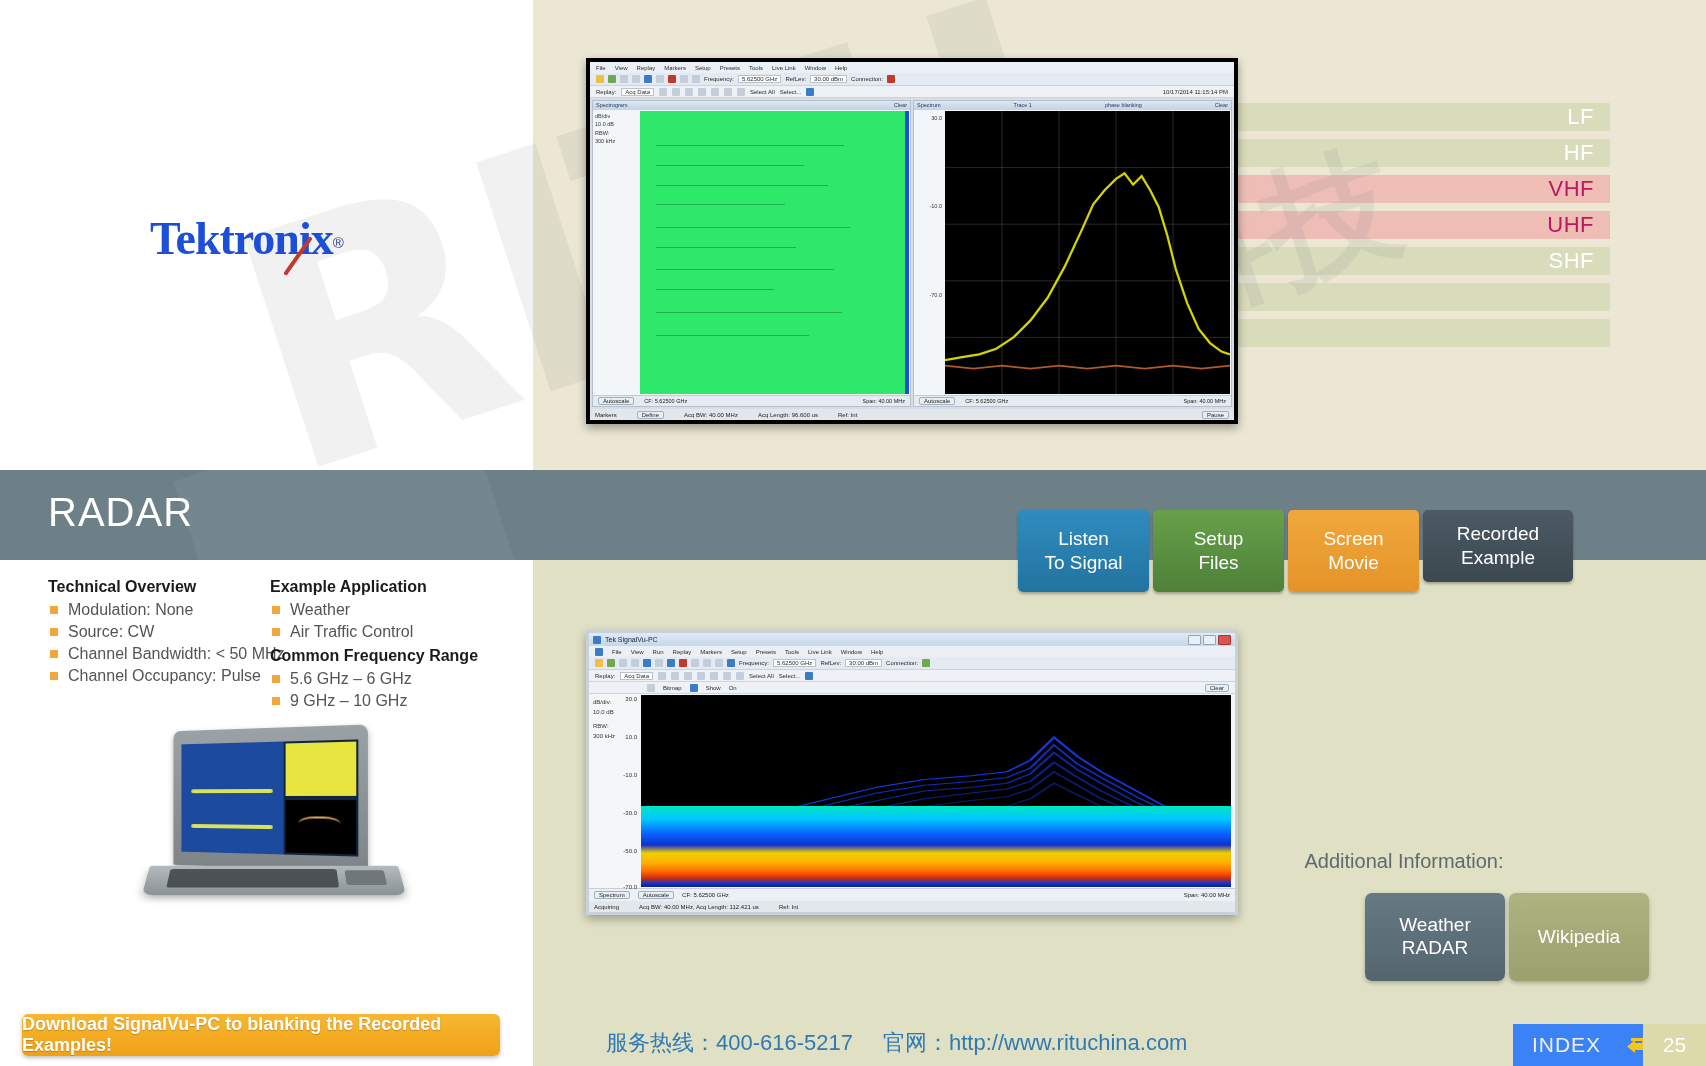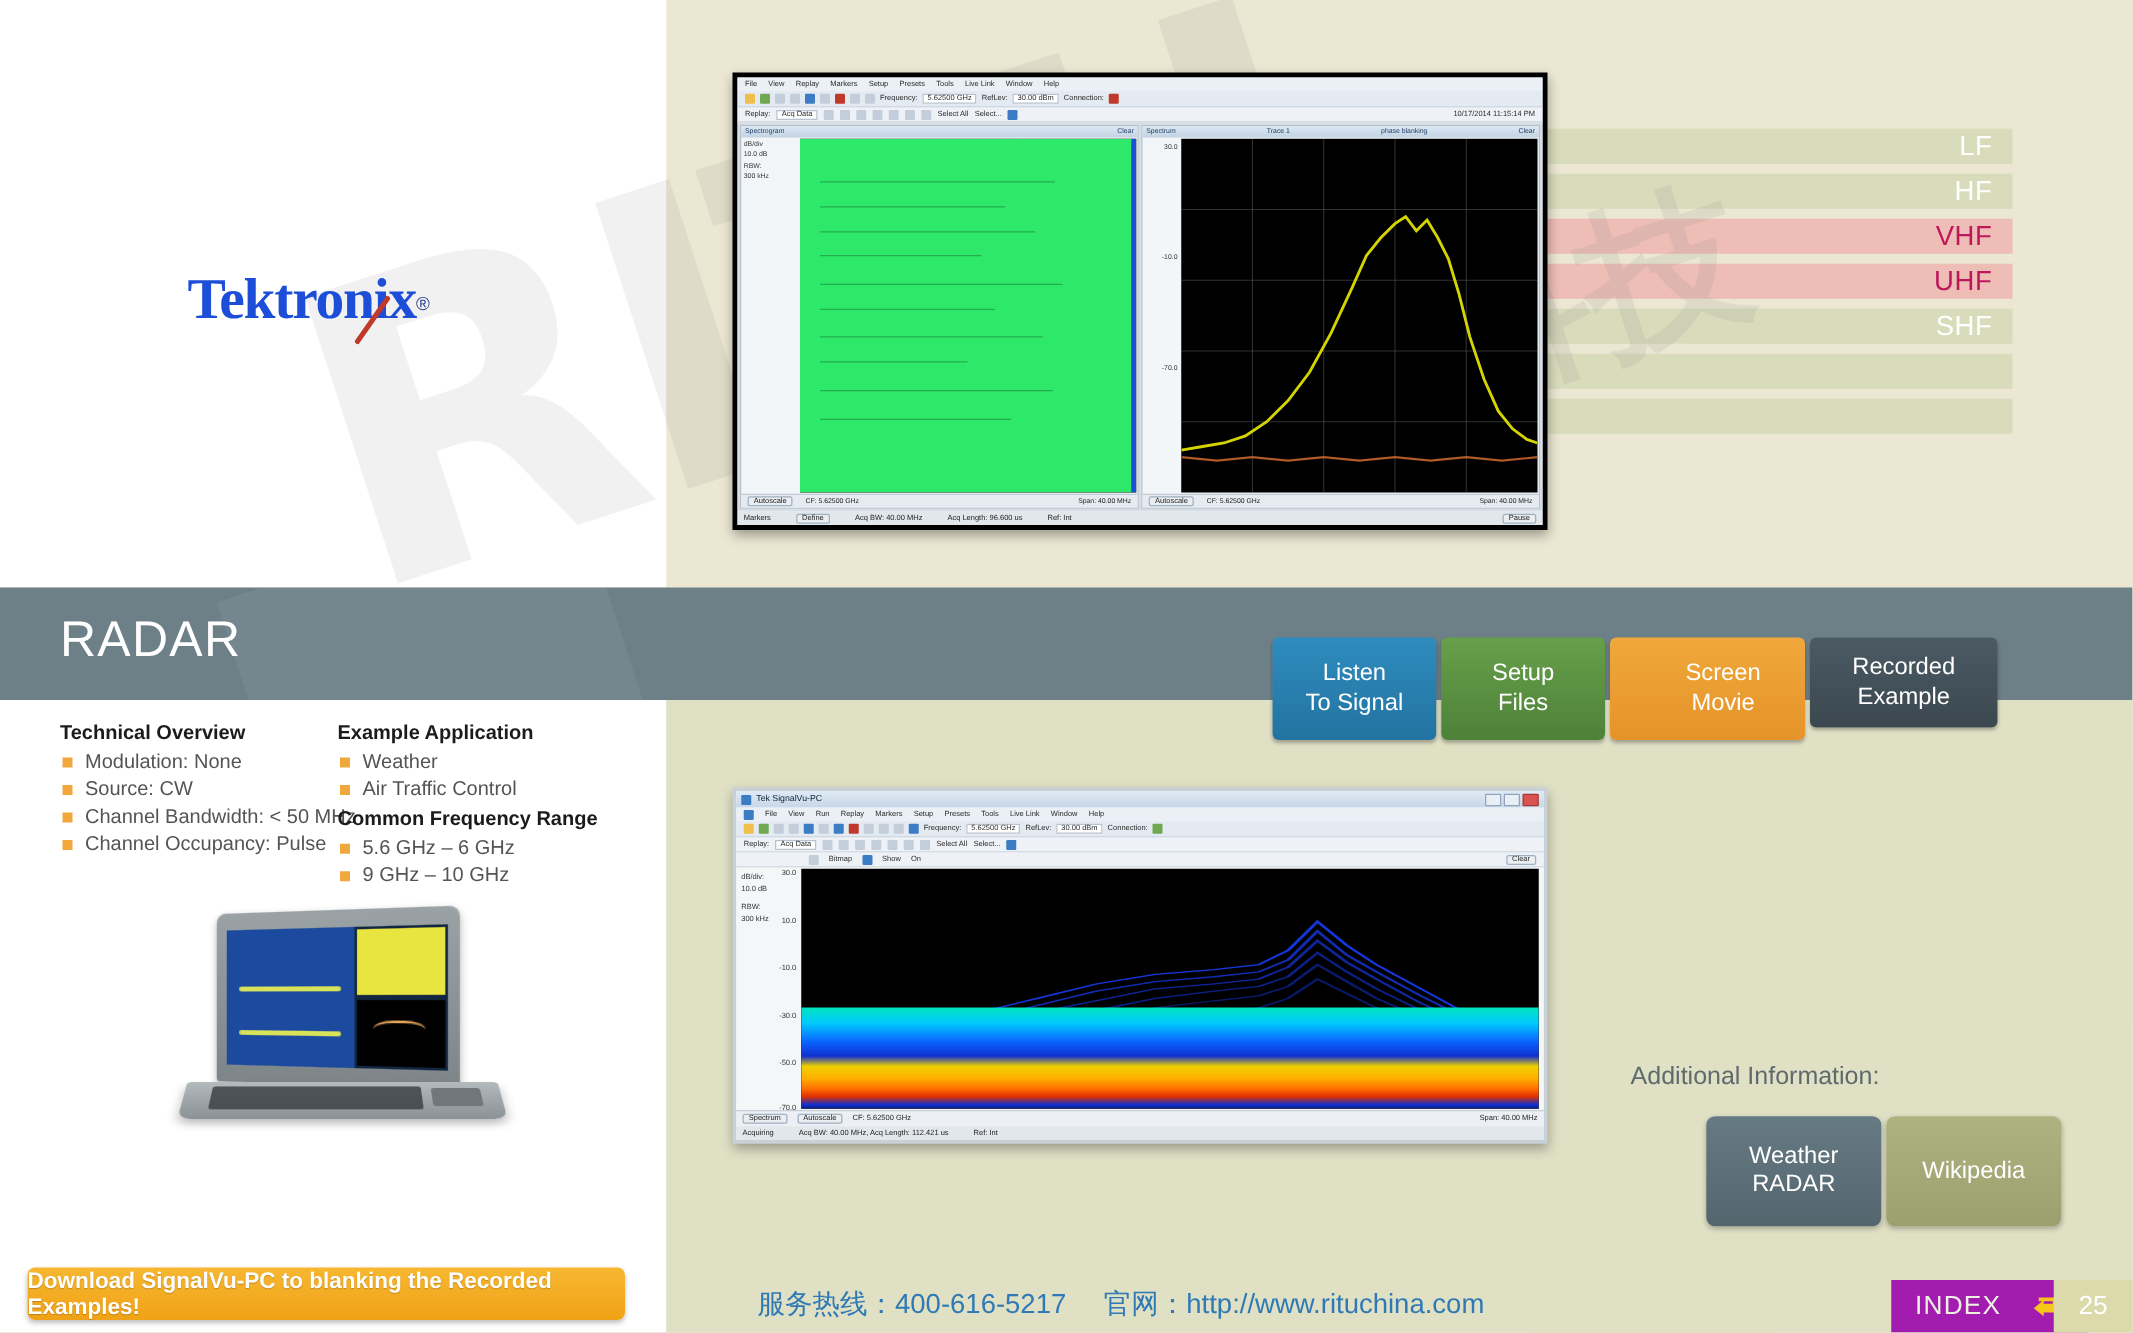--- a/index.html
+++ b/index.html
@@ -46,21 +46,21 @@
          letter-spacing:1px;}
 
   
   .navbtns{position:absolute;left:1018px;top:474px;display:flex;gap:4px;margin-top:36px;}
   .navbtn{width:131px;height:82px;border-radius:5px;color:#fff;
           display:flex;align-items:center;justify-content:center;
           text-align:center;font-size:19px;line-height:1.25;
           box-shadow:0 2px 3px rgba(0,0,0,.28);cursor:pointer;}
   .navbtn.blue{background:linear-gradient(#2f8cbe,#2273a0);}
   .navbtn.green{background:linear-gradient(#67a04a,#4e8139);}
-  .navbtn.orange{background:linear-gradient(#f0a83c,#e59328);padding-left:25px;}
+  .navbtn.orange{background:linear-gradient(#f0a83c,#e59328);}
   .navbtn.dark{background:linear-gradient(#4b5a63,#3b4850);width:150px;height:72px;}
 
   
   .tek{position:absolute;left:150px;top:212px;}
   .tek-text{font-family:"Liberation Serif",serif;font-weight:700;
             font-size:46px;color:#1d4ed8;letter-spacing:-1px;}
   .tek-reg{font-size:15px;vertical-align:super;}
   .tek-slash{position:absolute;left:125px;top:42px;width:46px;height:4px;
              background:#c0392b;transform:rotate(-55deg);border-radius:2px;}
 
@@ -118,21 +118,21 @@
            display:flex;align-items:center;justify-content:center;text-align:center;
            line-height:1.2;box-shadow:0 2px 4px rgba(0,0,0,.25);cursor:pointer;}
   .infobtn.slate{background:linear-gradient(#667a84,#54656e);}
   .infobtn.olive{background:linear-gradient(#aeb380,#9aa06e);}
 
   
   .footer{position:absolute;left:606px;top:1028px;font-size:22px;color:#2f7ab5;
           font-family:Liberation Sans, sans-serif;white-space:nowrap;}
   .footer .gap{display:inline-block;width:30px;}
   .indexbar{position:absolute;left:1513px;top:1024px;width:157px;height:42px;
-            background:#a21caf;display:flex;align-items:center;
+            background:#3b82f6;display:flex;align-items:center;
             justify-content:center;gap:24px;cursor:pointer;}
   .indexbar .lbl{color:#eef0e2;font-size:21px;letter-spacing:1px;}
   .pagenum{position:absolute;left:1643px;top:1024px;width:63px;height:42px;
            background:#dcd9ab;display:flex;align-items:center;
            justify-content:center;color:#ffffff;font-size:21px;}
 
   
   .shotTop{position:absolute;left:586px;top:58px;width:652px;height:366px;
            background:#000;box-shadow:0 4px 9px rgba(0,0,0,.35);}
   .shotTop .win{position:absolute;left:4px;top:4px;right:4px;bottom:4px;

